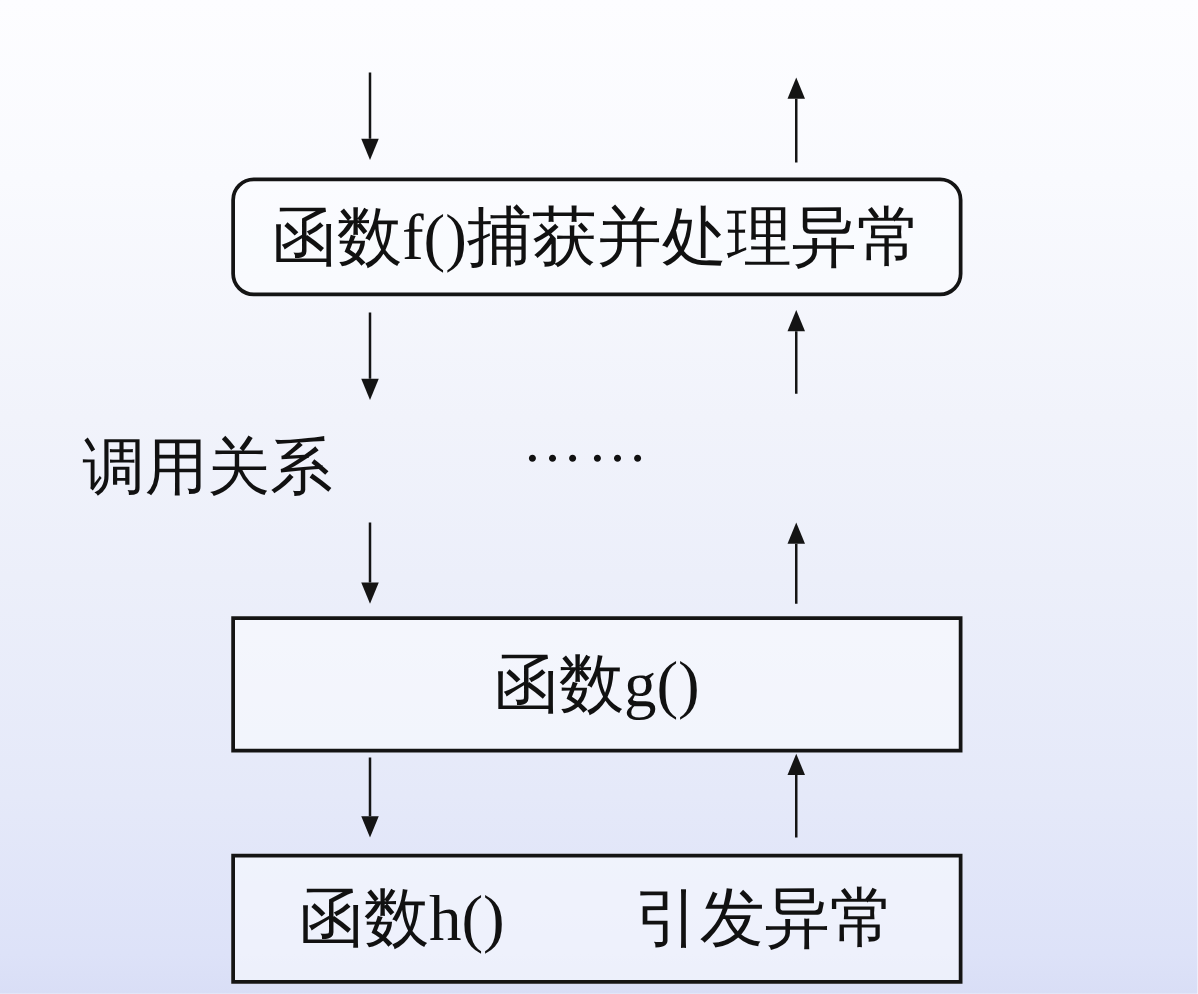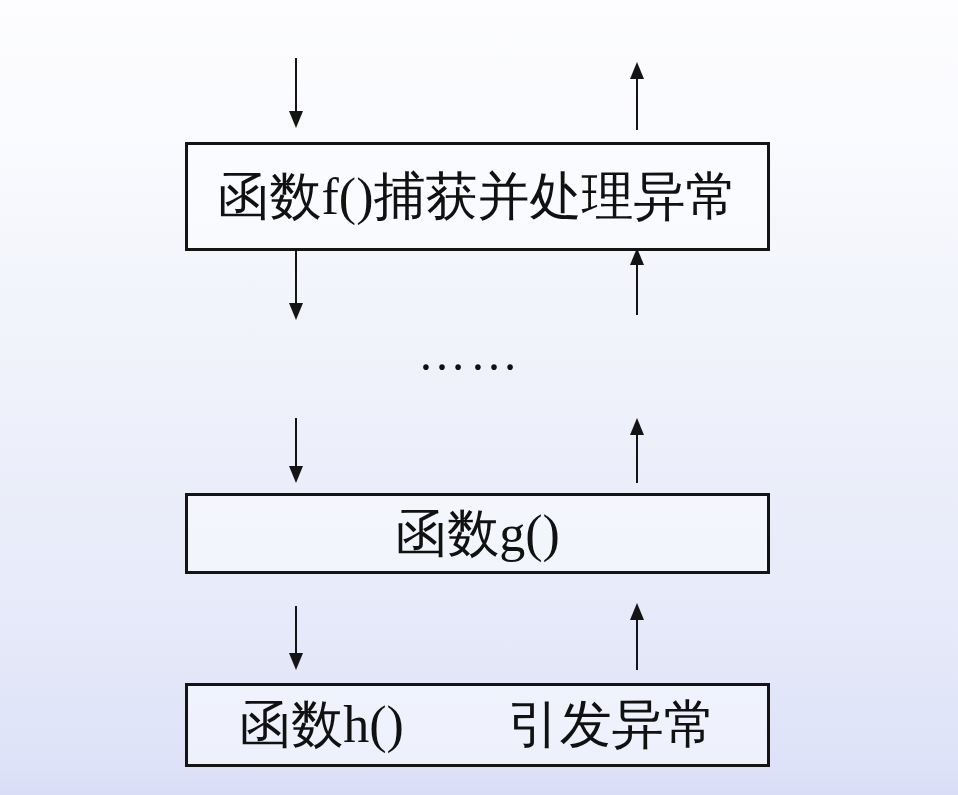--- a/index.html
+++ b/index.html
@@ -23,23 +23,23 @@
     text-align: center; font-size: 50px; line-height: 54px;
   }
   .fbox {
     position: absolute; left: 185px; width: 585px;
     box-sizing: border-box;
     border: 3px solid #141414;
     background: rgba(252, 253, 255, 0.55);
     display: flex; align-items: center; justify-content: center;
     font-size: 52px; text-align: center;
   }
-  #box-f { top: 142px; height: 109px; }
-  #box-g { top: 493px; height: 81px; }
-  #box-h { top: 683px; height: 84px; }
+  #box-f { top: 142px; height: 95px; border-radius: 18px; }
+  #box-g { top: 493px; height: 109px; }
+  #box-h { top: 683px; height: 104px; }
 
   .side-label { top: 346px; font-size: 50px; line-height: 54px; }
   #label-call { left: 66px; }
   #label-prop { left: 618px; }
   #label-dots {
     left: 408px; top: 326px; width: 124px;
     text-align: center; font-size: 48px; letter-spacing: 4px;
   }
 
   .arrow { position: absolute; width: 14px; }
@@ -117,16 +117,17 @@
   <div class="fbox" id="box-f">
     <span>函数f()捕获并处理异常</span>
   </div>
   <div class="fbox" id="box-g">
     <span>函数g()</span>
   </div>
   <div class="fbox" id="box-h">
     <span>函数h()　　引发异常</span>
   </div>
 
+  <div class="txt side-label" id="label-call">调用关系</div>
   <div class="txt" id="label-dots">……</div>
 
 
 </div>
 
 </body></html>

